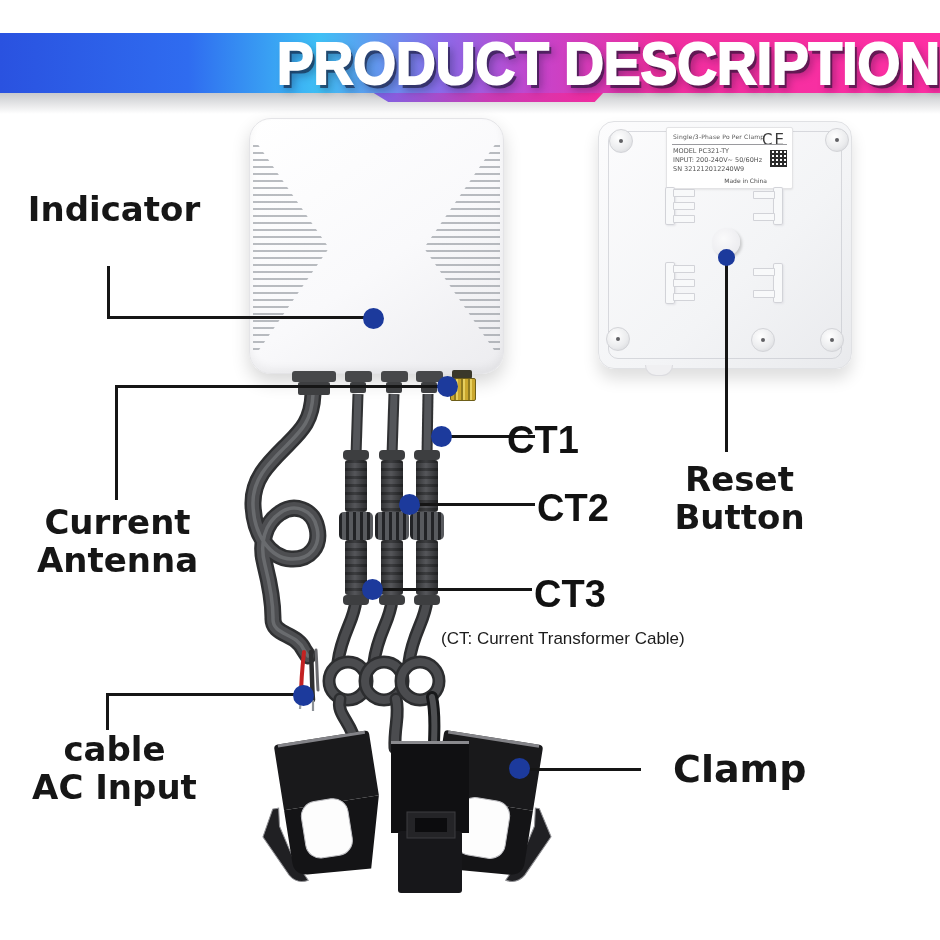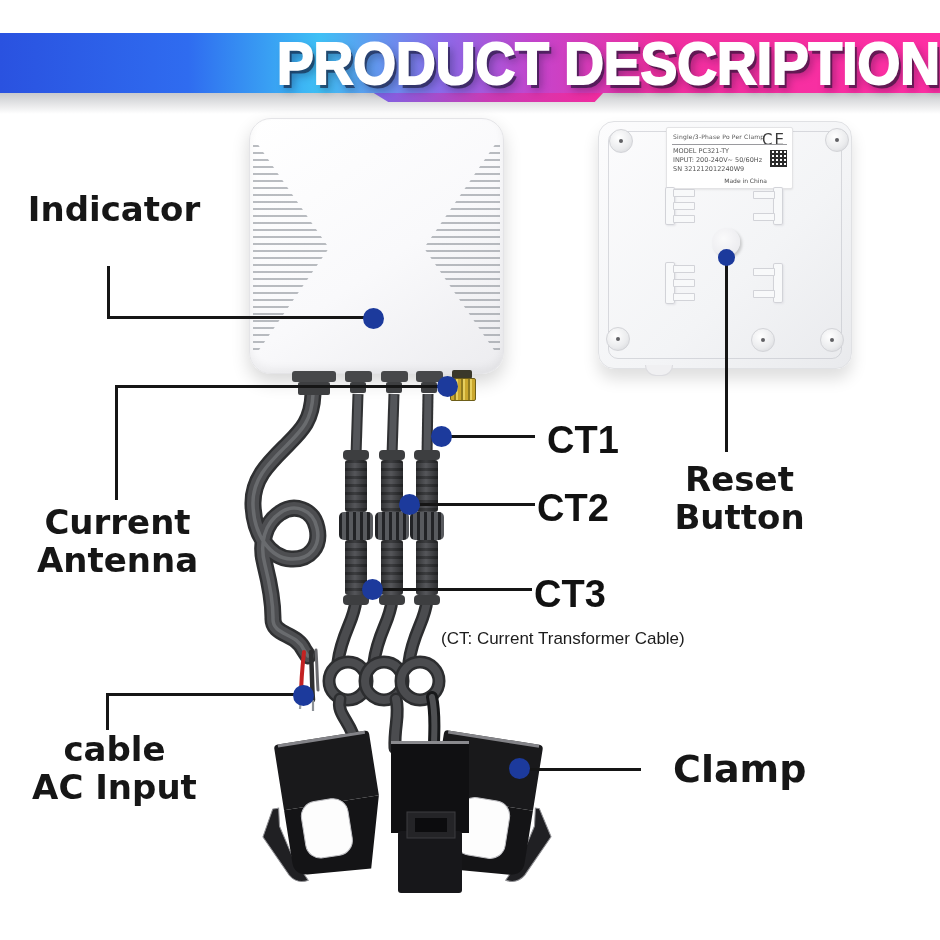--- a/index.html
+++ b/index.html
@@ -299,18 +299,18 @@
   <div class="lbl" style="left:12px;top:730px;width:205px;">
     <div>cable</div>
     <div>AC Input</div>
   </div>
   <div class="lbl" style="left:652px;top:460px;width:175px;">
     <div>Reset</div>
     <div>Button</div>
   </div>
   <div class="lbl-clamp" style="left:645px;top:747px;margin-left:28px;">Clamp</div>
 
-  <div class="ct-lbl" style="left:547px;top:419px;">CT1</div>
+  <div class="ct-lbl" style="left:507px;top:419px;">CT1</div>
   <div class="ct-lbl" style="left:537px;top:487px;">CT2</div>
   <div class="ct-lbl" style="left:534px;top:573px;">CT3</div>
   <div class="ct-note" style="left:441px;top:629px;">(CT: Current Transformer Cable)</div>
 
 </div>
 
 </body></html>

